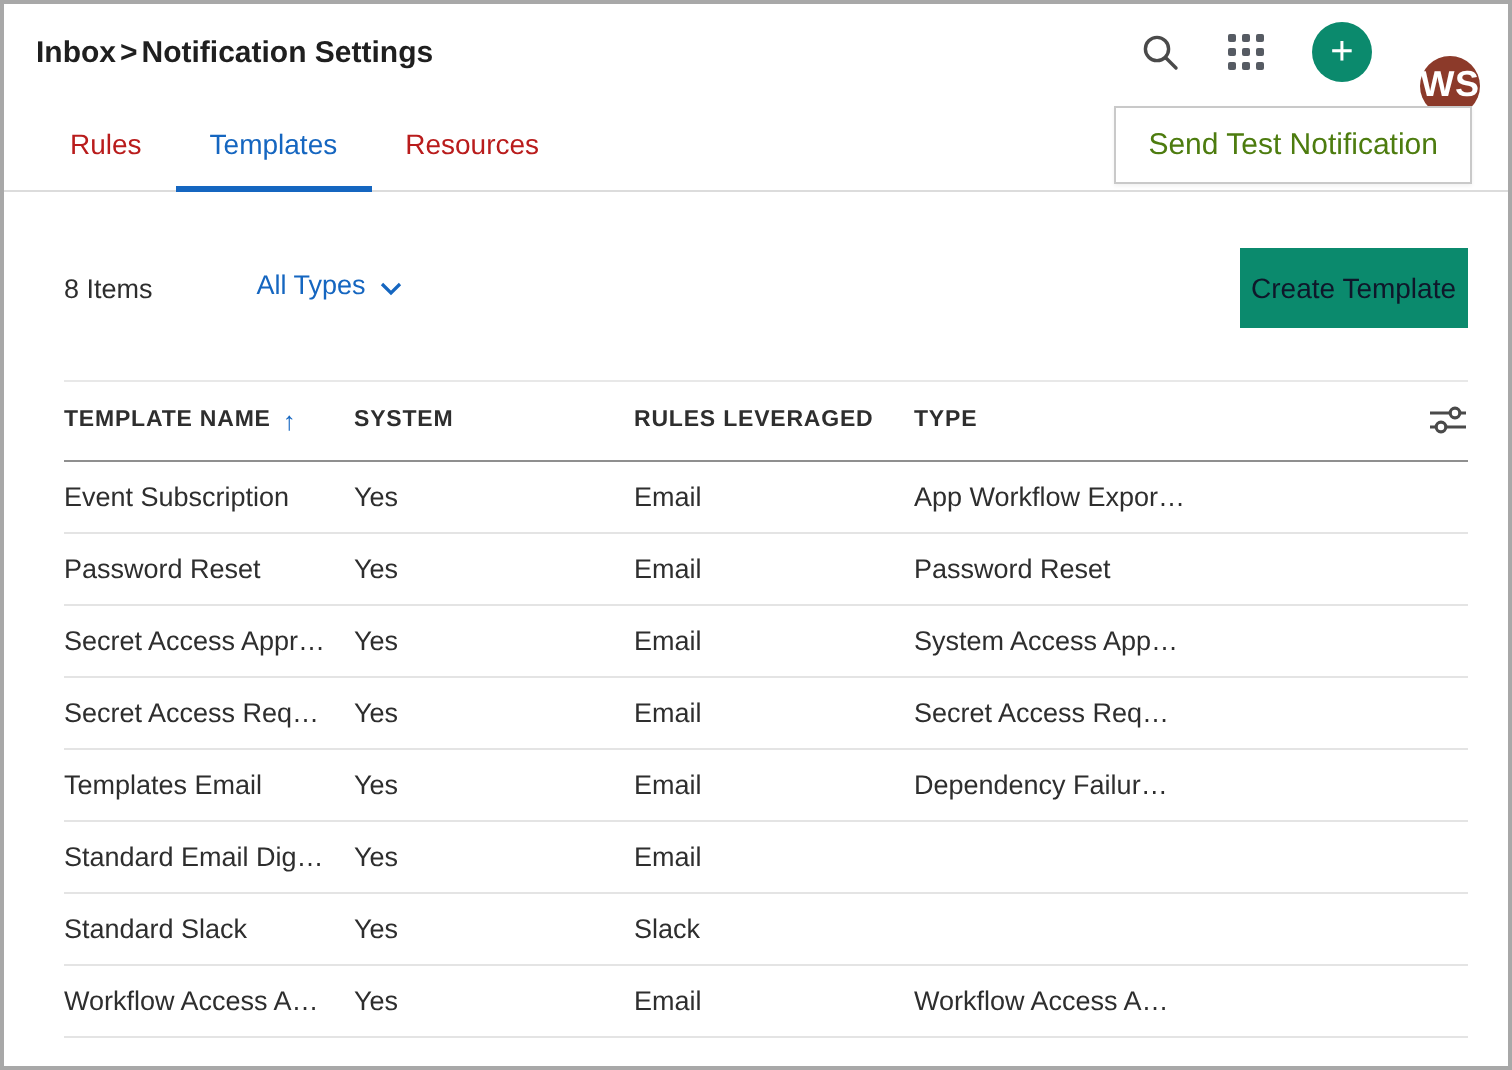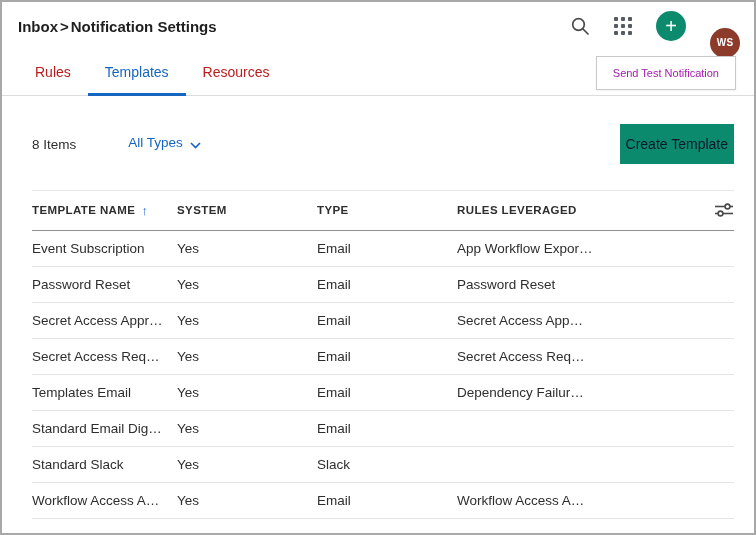--- a/index.html
+++ b/index.html
@@ -18,38 +18,38 @@
   .breadcrumb .sep { font-weight:bold; color:#1f1f1f; }
   .header-right { margin-left:auto; display:flex; align-items:center; gap:24px; }
   .icon-btn { display:flex; align-items:center; justify-content:center; cursor:pointer; background:none; border:none; padding:0; }
   .grid-icon { display:grid; grid-template-columns:repeat(3,4px); grid-template-rows:repeat(3,4px); gap:3px; }
   .grid-icon span { background:#565b63; border-radius:1px; }
   .plus-btn {
     width:30px; height:30px; border-radius:50%; color:#fff; font-size:20px; line-height:1;
     display:flex; align-items:center; justify-content:center; border:none; cursor:pointer;
   }
   .avatar {
-    width:30px; height:30px; border-radius:50%; color:#fff; font-size:10px; font-weight:bold;
+    width:30px; height:30px; border-radius:50%; color:#fff; font-size:18px; font-weight:bold;
     display:flex; align-items:center; justify-content:center; cursor:pointer; letter-spacing:.3px;margin-top:33px;
   }
 
   
   .tabbar {
     height:46px; display:flex; align-items:stretch; border-bottom:1px solid #dcdcdc;
     padding:0 16px; position:relative;
   }
   .tabs { display:flex; }
   .tab {
     display:flex; align-items:center; padding:0 17px; font-size:14px; color:#b91c1c;
     cursor:pointer; border-bottom:3px solid transparent; margin-bottom:-1px;
   }
   .tab.active { color:#1566c0; border-bottom-color:#1566c0; font-weight:normal; }
   .send-test-btn {
     margin-left:auto; align-self:center; background:#fff; border:1px solid #c9c9c9;
-    padding:10px 16px; font-size:11px; color:#a21caf; cursor:pointer; margin-right:2px;
+    padding:10px 16px; font-size:15px; color:#4d7c0f; cursor:pointer; margin-right:2px;
     font-family:inherit; box-shadow:0 1px 2px rgba(0,0,0,.06);
   }
 
   
   .toolbar { display:flex; align-items:center; margin:28px 20px 0 30px; }
   .items-count { font-size:13.5px; color:#2e2e2e; }
   .type-filter { margin-left:52px; display:flex; align-items:flex-start; gap:7px; cursor:pointer; }
   .type-filter .val { font-size:13.5px; color:#1566c0; }
   .create-btn {
     margin-left:auto; border:none; color:#0f172a; padding:12px 6px; font-size:14px;
@@ -130,22 +130,22 @@
     <button class="create-btn" id="create-btn" style="background: rgb(11, 138, 109);">Create Template</button>
   </div>
 
   <div class="table">
     <div class="thead">
       <div class="th sortable">
         <span>Template Name</span>
         <span class="sort-arrow">↑</span>
       </div>
       <div class="th">System</div>
+      <div class="th">Rules Leveraged</div>
       <div class="th">Type</div>
-      <div class="th">Rules Leveraged</div>
       <div class="col-settings">
         <svg width="20" height="16" viewBox="0 0 20 16">
           <line x1="1" y1="4.5" x2="19" y2="4.5" stroke="#4a4a4a" stroke-width="1.6"></line>
           <circle cx="13.5" cy="4.5" r="2.4" fill="#fff" stroke="#4a4a4a" stroke-width="1.6"></circle>
           <line x1="1" y1="11.5" x2="19" y2="11.5" stroke="#4a4a4a" stroke-width="1.6"></line>
           <circle cx="6.5" cy="11.5" r="2.4" fill="#fff" stroke="#4a4a4a" stroke-width="1.6"></circle>
         </svg>
       </div>
     </div>
     <div>
@@ -160,21 +160,21 @@
     <div class="td">Password Reset</div>
     <div class="td">Yes</div>
     <div class="td">Email</div>
     <div class="td">Password Reset</div>
     <div></div>
   </div>
         <div class="trow">
     <div class="td">Secret Access Appr…</div>
     <div class="td">Yes</div>
     <div class="td">Email</div>
-    <div class="td">Secret Access App…</div>
+    <div class="td">System Access App…</div>
     <div></div>
   </div>
         <div class="trow">
     <div class="td">Secret Access Req…</div>
     <div class="td">Yes</div>
     <div class="td">Email</div>
     <div class="td">Secret Access Req…</div>
     <div></div>
   </div>
         <div class="trow">

